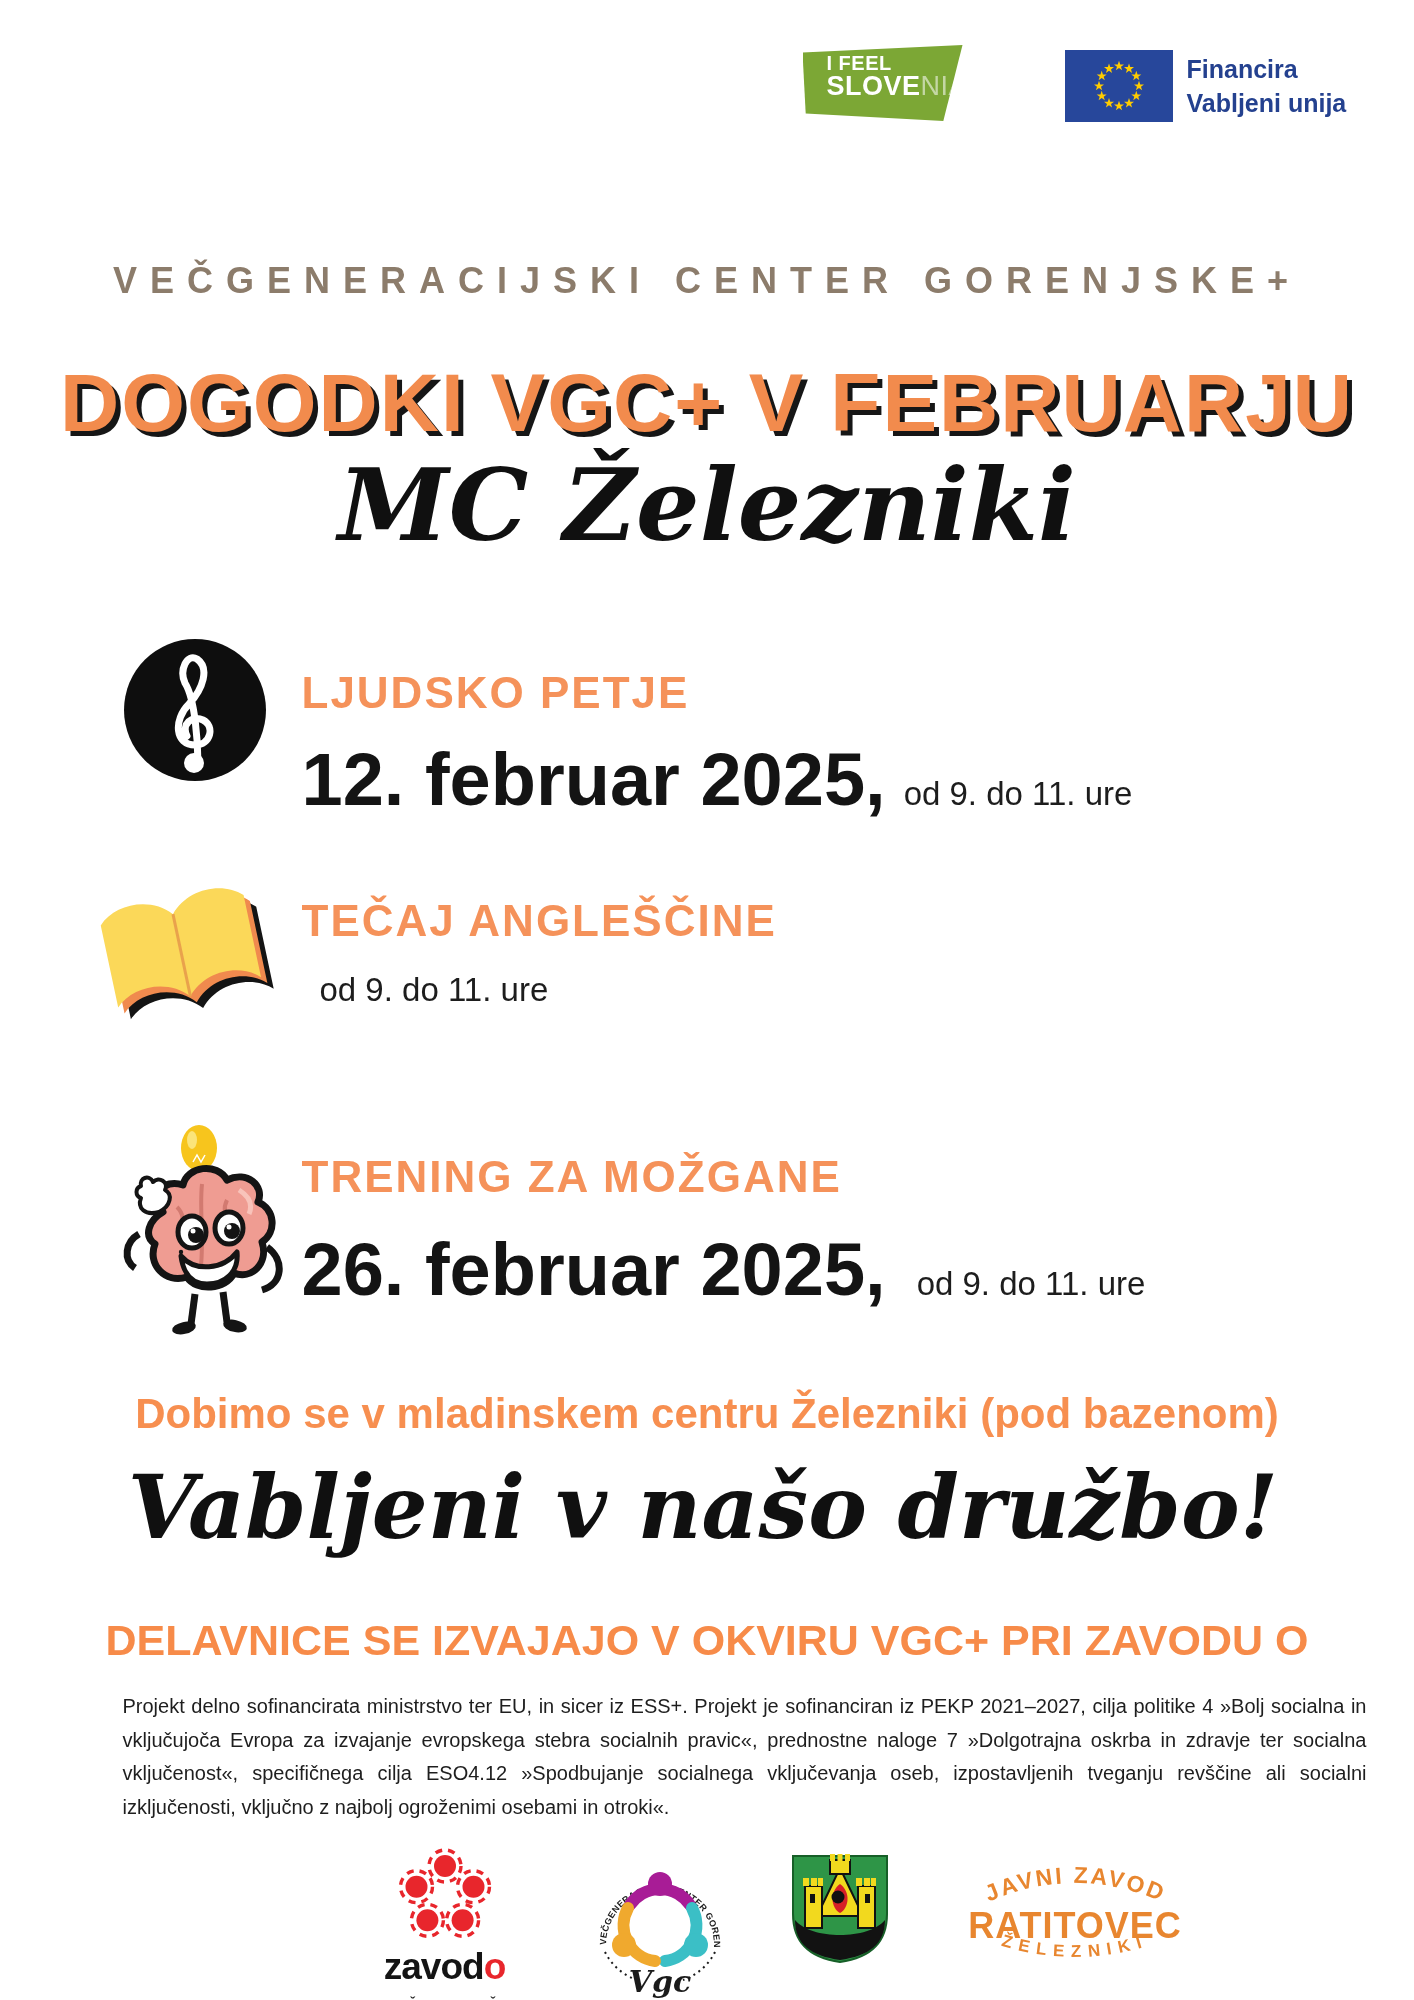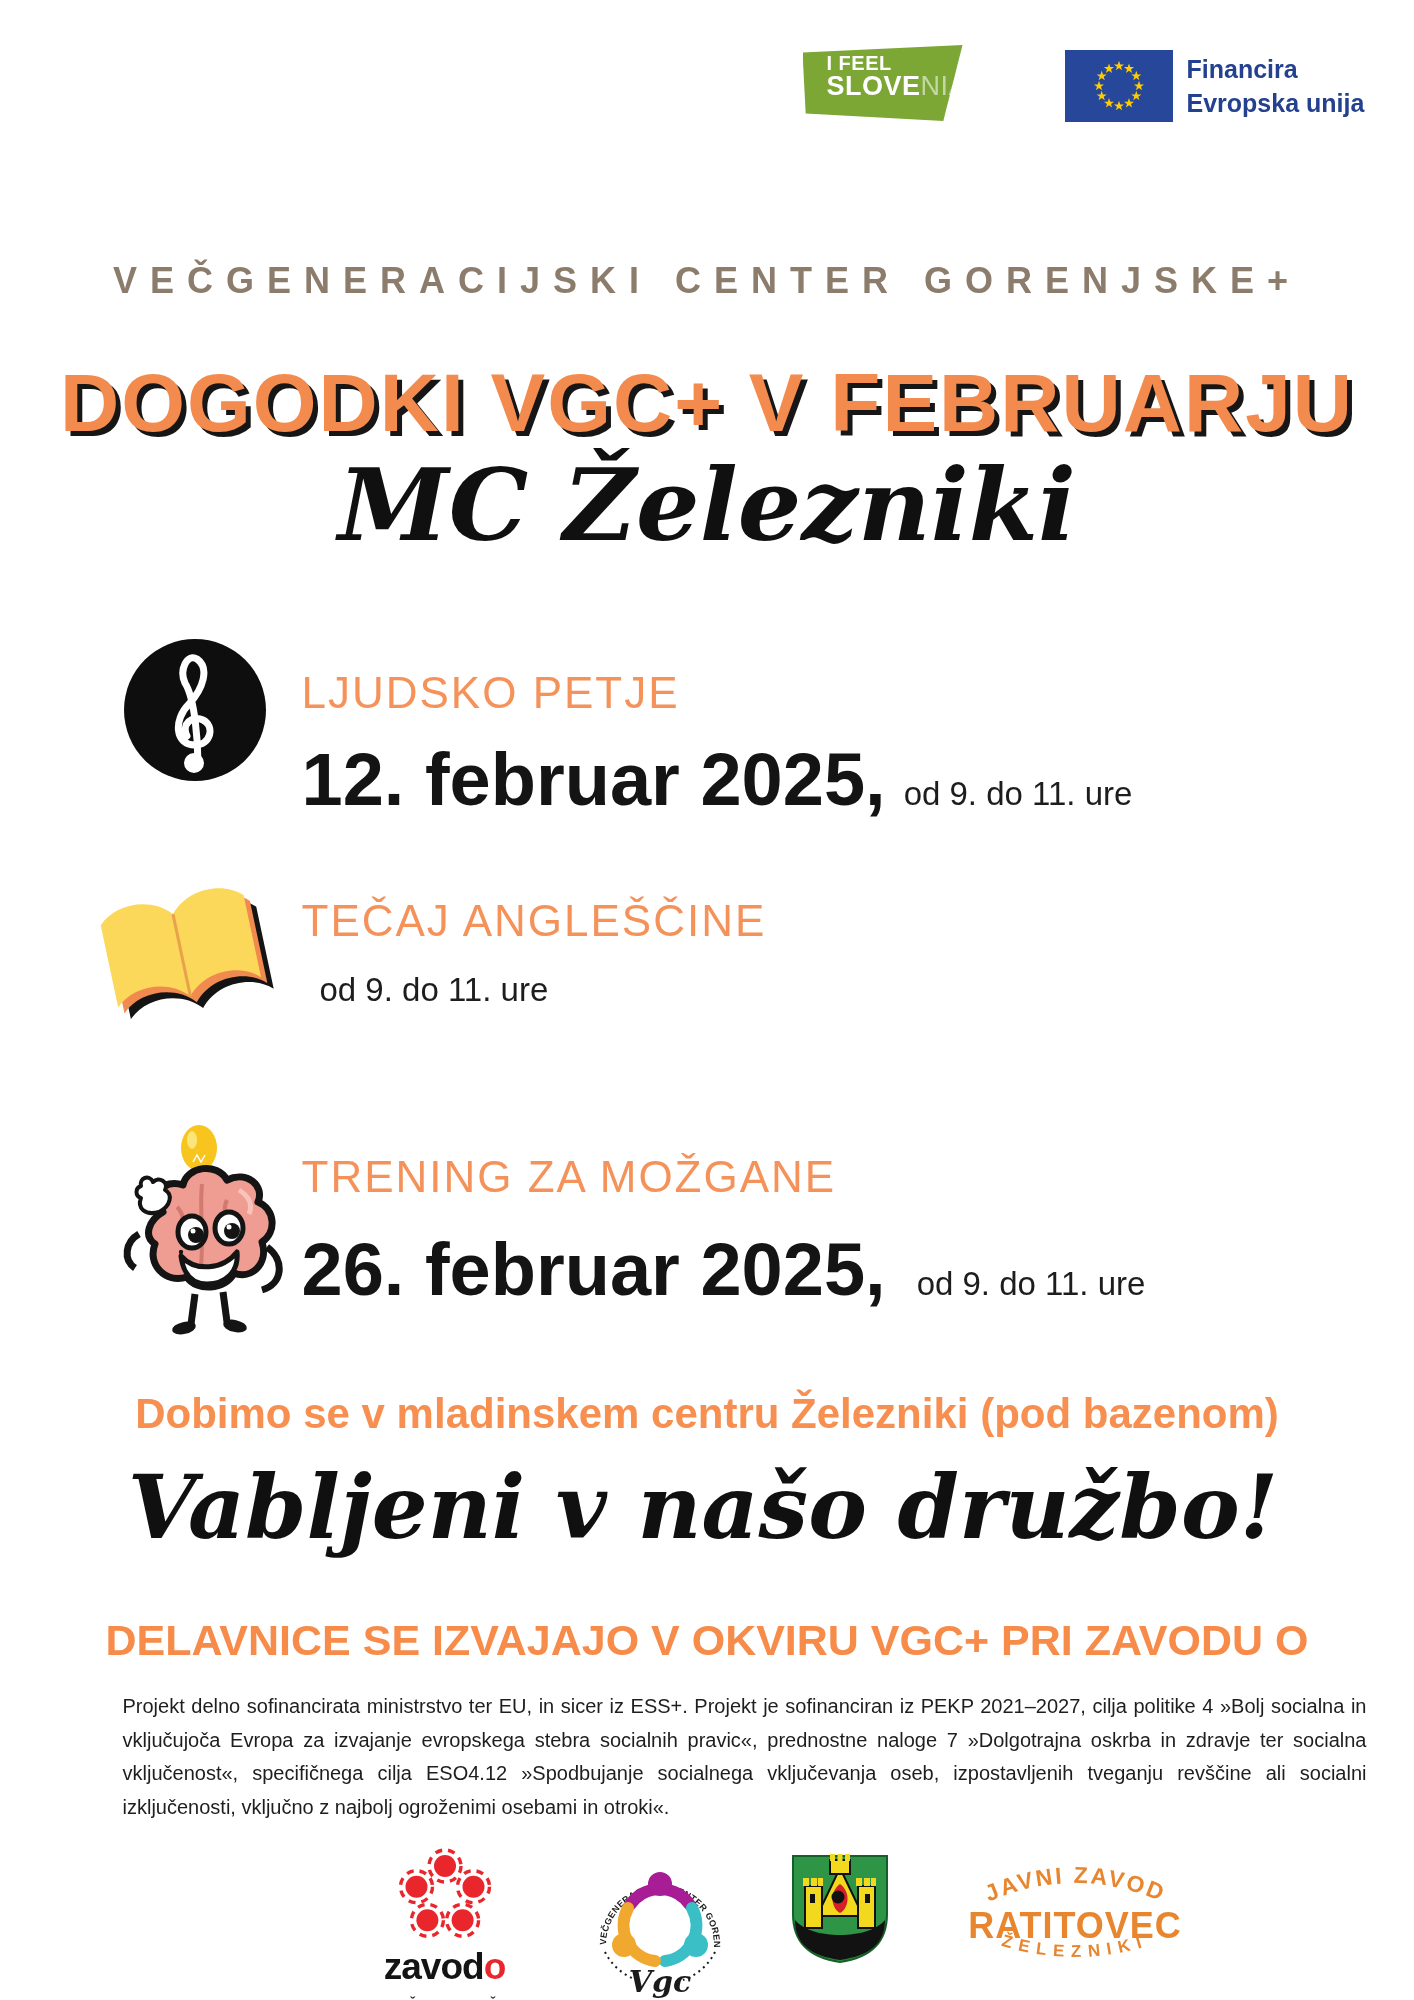--- a/index.html
+++ b/index.html
@@ -34,21 +34,21 @@
     position:absolute; left:0; right:0; top:356px; text-align:center;
     font-size:82px; font-weight:800; letter-spacing:2px; color:#F28B4D;
     text-shadow:5px 5px 0 #161616; white-space:nowrap;
   }
   .subtitle {
     position:absolute; left:0; right:0; top:446px; text-align:center;
     font-family:"DejaVu Serif", serif; font-style:italic; font-weight:bold;
     font-size:100px; color:#101010;
   }
   
-  .event-title { position:absolute; left:265px; font-size:44px; font-weight:400;
+  .event-title { position:absolute; left:265px; font-size:44px; font-weight:700;
     letter-spacing:2px; color:#F5925A; white-space:nowrap; }
   .event-date-row { position:absolute; left:265px; display:flex; align-items:baseline; white-space:nowrap;margin-top:21px; }
   .event-date { font-size:74px; font-weight:800; color:#141414; letter-spacing:0; line-height:1; }
   .event-time { font-size:33px; color:#1d1d1d; margin-left:18px; }
   .icon-box { position:absolute; }
   
   .location-line {
     position:absolute; left:0; right:0; top:1390px; text-align:center;
     font-size:42px; font-weight:700; color:#F78F50; white-space:nowrap;
   }
@@ -99,21 +99,21 @@
       <use href="#star" transform="translate(34,36)"></use>
         <use href="#star" transform="translate(36.7,26)"></use>
       <use href="#star" transform="translate(44,18.7)"></use>
         <use href="#star" transform="translate(54,16)"></use>
       <use href="#star" transform="translate(64,18.7)"></use>
         <use href="#star" transform="translate(71.3,26)"></use>
     </svg>
   </div>
   <div class="eu-text">
     <div>Financira</div>
-    <div>Evropska unija</div>
+    <div>Vabljeni unija</div>
   </div>
 
   <div class="org-title">VEČGENERACIJSKI CENTER GORENJSKE+</div>
   <div class="main-title">DOGODKI VGC+ V FEBRUARJU</div>
   <div class="subtitle">MC Železniki</div>
 
   <div class="icon-box" style="left:85px; top:637px;">
     <svg width="146" height="146" viewBox="0 0 146 146">
       <circle cx="73" cy="73" r="71" fill="#0E0E0E"></circle>
       <path d="M76,130 C76,104 73,62 63,46 C57,33 65,16 75,22 C88,31 81,52 67,67 C51,83 53,108 73,108 C89,108 93,89 81,83 C70,78 59,87 65,99" stroke="#ffffff" stroke-width="7" fill="none" stroke-linecap="round"></path>

